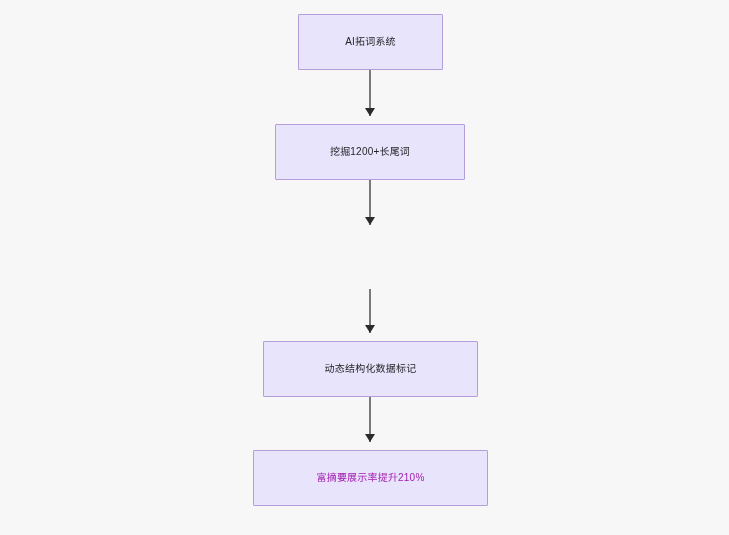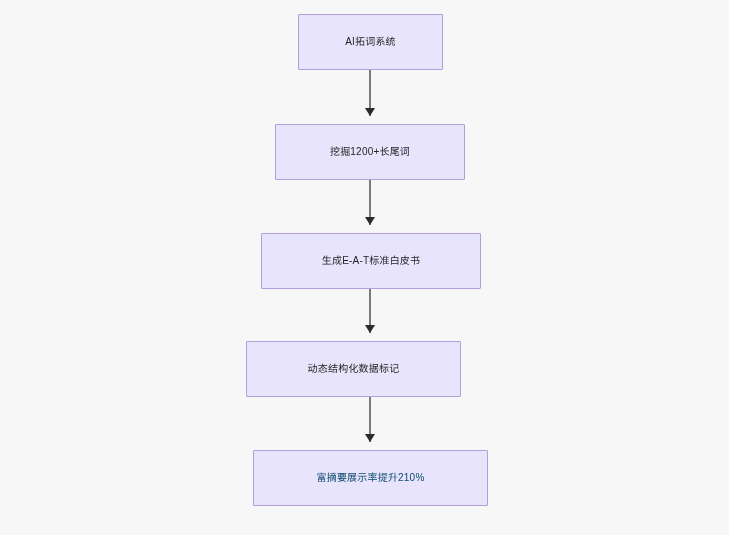--- a/index.html
+++ b/index.html
@@ -78,25 +78,22 @@
   <div class="edge-arrow" style="left: 365px; top: 434px; border-top-color: rgb(43, 43, 43);"></div>
 
   <div class="node" style="left: 298px; top: 14px; width: 145px; height: 56px; background: rgb(232, 228, 251); border-color: rgb(179, 157, 219); color: rgb(31, 32, 35);">
     <span class="node-label">AI拓词系统</span>
   </div>
 
   <div class="node" style="left: 275px; top: 124px; width: 190px; height: 56px; background: rgb(232, 228, 251); border-color: rgb(179, 157, 219); color: rgb(31, 32, 35); text-align: right;">
     <span class="node-label">挖掘1200+长尾词</span>
   </div>
 
-  <div class="node" style="left: 261px; top: 233px; width: 220px; height: 56px; background: rgb(232, 228, 251); border-color: rgb(179, 157, 219); color: rgb(31, 32, 35);">
-    <span class="node-label">生成E-A-T标准白皮书</span>
-  </div>
 
-  <div class="node" style="left: 246px; top: 341px; width: 215px; height: 56px; background: rgb(232, 228, 251); border-color: rgb(179, 157, 219); color: rgb(31, 32, 35);">
+  <div class="node" style="left: 263px; top: 341px; width: 215px; height: 56px; background: rgb(232, 228, 251); border-color: rgb(179, 157, 219); color: rgb(31, 32, 35);">
     <span class="node-label">动态结构化数据标记</span>
   </div>
 
-  <div class="node" style="left: 253px; top: 450px; width: 235px; height: 56px; background: rgb(232, 228, 251); border-color: rgb(179, 157, 219); color: #0c4a6e;">
+  <div class="node" style="left: 253px; top: 450px; width: 235px; height: 56px; background: rgb(232, 228, 251); border-color: rgb(179, 157, 219); color: #a21caf;">
     <span class="node-label">富摘要展示率提升210%</span>
   </div>
 
 </div>
 
 </body></html>

